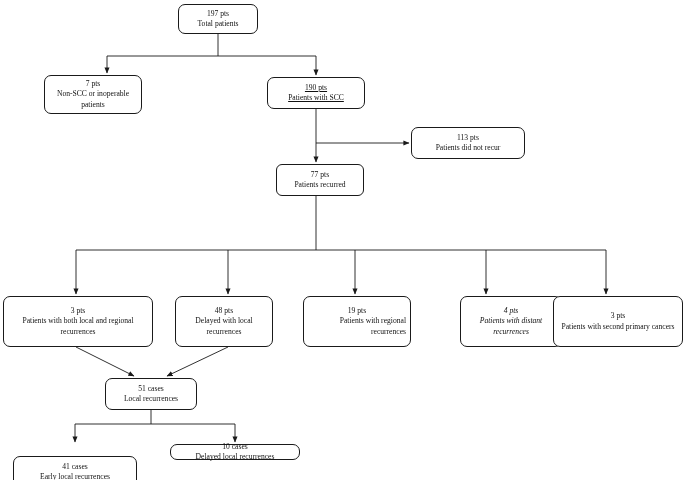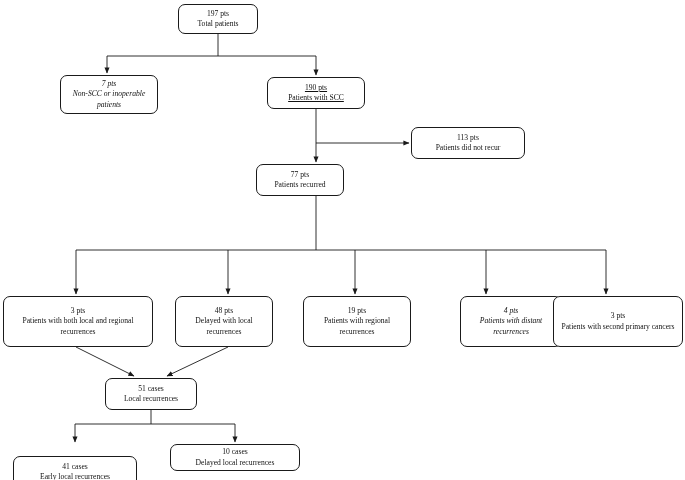--- a/index.html
+++ b/index.html
@@ -90,51 +90,51 @@
       <path d="M75,424 L75,442" marker-end="url(#arrowhead)"></path>
       <path d="M235,424 L235,442" marker-end="url(#arrowhead)"></path>
     </g>
   </svg>
 
   <div class="node" style="left:178px; top:4px; width:80px; height:30px;">
     <span class="count">197 pts</span>
     <span class="desc">Total patients</span>
   </div>
 
-  <div class="node" style="left:60px; top:75px; width:98px; height:39px;font-style:italic;">
+  <div class="node" style="left:44px; top:75px; width:98px; height:39px;">
     <span class="count">7 pts</span>
     <span class="desc">Non-SCC or inoperable patients</span>
   </div>
 
   <div class="node" style="left:267px; top:77px; width:98px; height:32px;text-decoration:underline;">
     <span class="count">190 pts</span>
     <span class="desc">Patients with SCC</span>
   </div>
 
   <div class="node" style="left:411px; top:127px; width:114px; height:32px;">
     <span class="count">113 pts</span>
     <span class="desc">Patients did not recur</span>
   </div>
 
-  <div class="node" style="left:256px; top:164px; width:88px; height:32px;">
+  <div class="node" style="left:276px; top:164px; width:88px; height:32px;border-radius:6px;">
     <span class="count">77 pts</span>
     <span class="desc">Patients recurred</span>
   </div>
 
   <div class="node" style="left:3px; top:296px; width:150px; height:51px;">
     <span class="count">3 pts</span>
     <span class="desc">Patients with both local and regional recurrences</span>
   </div>
 
   <div class="node" style="left:175px; top:296px; width:98px; height:51px;">
     <span class="count">48 pts</span>
     <span class="desc">Delayed with local recurrences</span>
   </div>
 
-  <div class="node" style="left:303px; top:296px; width:108px; height:51px;">
+  <div class="node" style="left:303px; top:296px; width:108px; height:51px;text-align:right;">
     <span class="count">19 pts</span>
     <span class="desc">Patients with regional recurrences</span>
   </div>
 
   <div class="node" style="left:460px; top:296px; width:102px; height:51px;font-style:italic;">
     <span class="count">4 pts</span>
     <span class="desc">Patients with distant recurrences</span>
   </div>
 
   <div class="node" style="left:553px; top:296px; width:130px; height:51px;">
@@ -145,18 +145,18 @@
   <div class="node" style="left:105px; top:378px; width:92px; height:32px;">
     <span class="count">51 cases</span>
     <span class="desc">Local recurrences</span>
   </div>
 
   <div class="node" style="left:13px; top:456px; width:124px; height:32px;">
     <span class="count">41 cases</span>
     <span class="desc">Early local recurrences</span>
   </div>
 
-  <div class="node" style="left:170px; top:444px; width:130px; height:27px;">
+  <div class="node" style="left:170px; top:444px; width:130px; height:16px;">
     <span class="count">10 cases</span>
     <span class="desc">Delayed local recurrences</span>
   </div>
 
 </div>
 
 </body></html>

